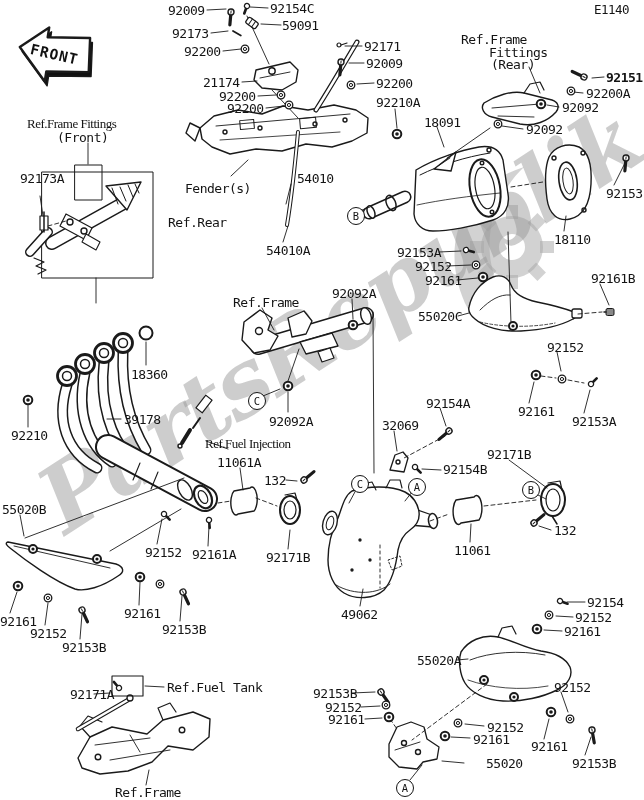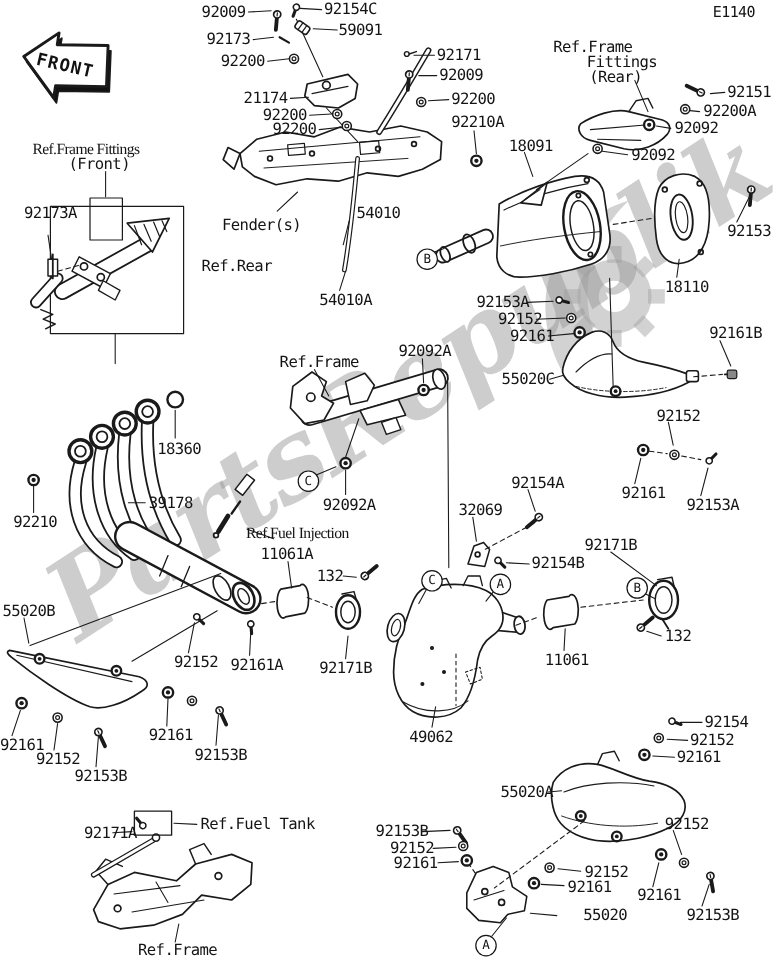--- a/index.html
+++ b/index.html
@@ -582,21 +582,21 @@
       <div class="part-label" style="left: 203px; top: 76px;">21174</div>
       <div class="part-label" style="left: 219px; top: 90px;">92200</div>
       <div class="part-label" style="left: 227px; top: 102px;">92200</div>
       <div class="part-label" style="left: 364px; top: 40px;">92171</div>
       <div class="part-label" style="left: 366px; top: 57px;">92009</div>
       <div class="part-label" style="left: 376px; top: 77px;">92200</div>
       <div class="part-label" style="left: 376px; top: 96px;">92210A</div>
       <div class="part-label" style="left: 461px; top: 33px;">Ref.Frame</div>
       <div class="part-label" style="left: 489px; top: 46px;">Fittings</div>
       <div class="part-label" style="left: 491px; top: 58px;">(Rear)</div>
-      <div class="part-label" style="left: 606px; top: 71px;">92151</div>
+      <div class="part-label" style="left: 606px; top: 71px; font-weight: bold;">92151</div>
       <div class="part-label" style="left: 586px; top: 87px;">92200A</div>
       <div class="part-label" style="left: 562px; top: 101px;">92092</div>
       <div class="part-label" style="left: 526px; top: 123px;">92092</div>
       <div class="part-label" style="left: 424px; top: 116px;">18091</div>
       <div class="part-label" style="left: 606px; top: 187px;">92153</div>
       <div class="part-label" style="left: 27px; top: 117px; font-family: Liberation Serif, serif;">Ref.Frame Fittings</div>
       <div class="part-label" style="left: 57px; top: 131px;">(Front)</div>
       <div class="part-label" style="left: 20px; top: 172px;">92173A</div>
       <div class="part-label" style="left: 168px; top: 168px; margin-top: 48px;">Ref.Rear</div>
       <div class="part-label" style="left: 185px; top: 182px;">Fender(s)</div>

